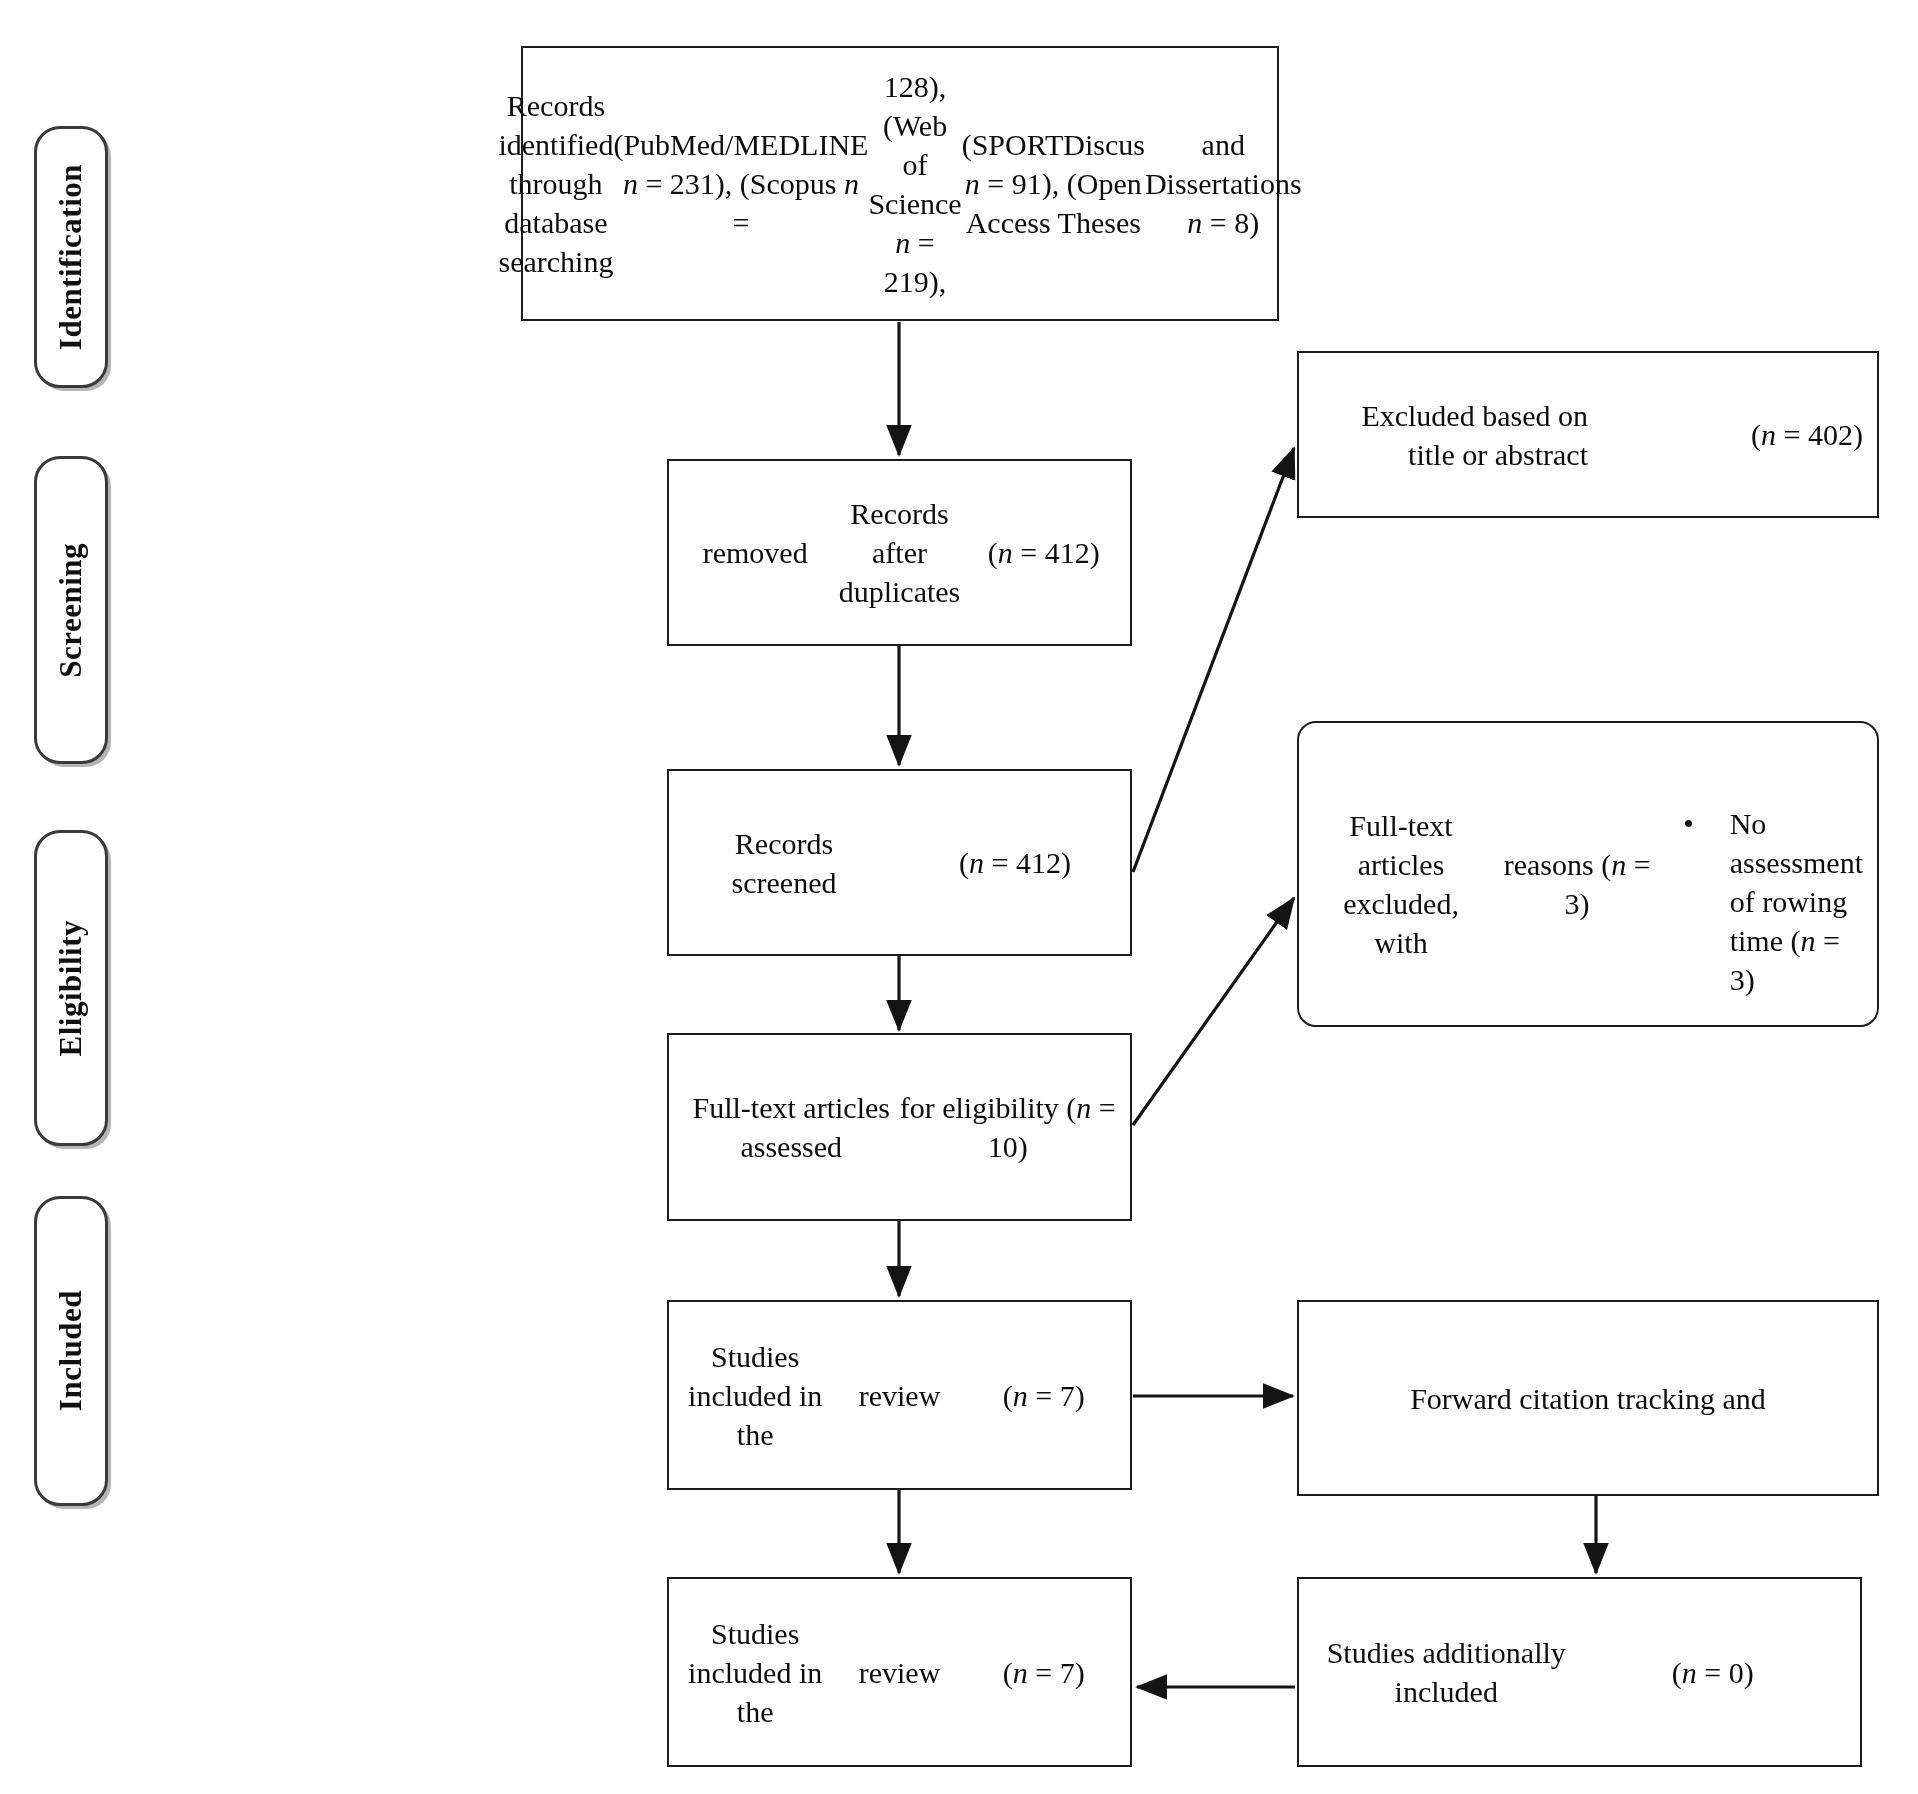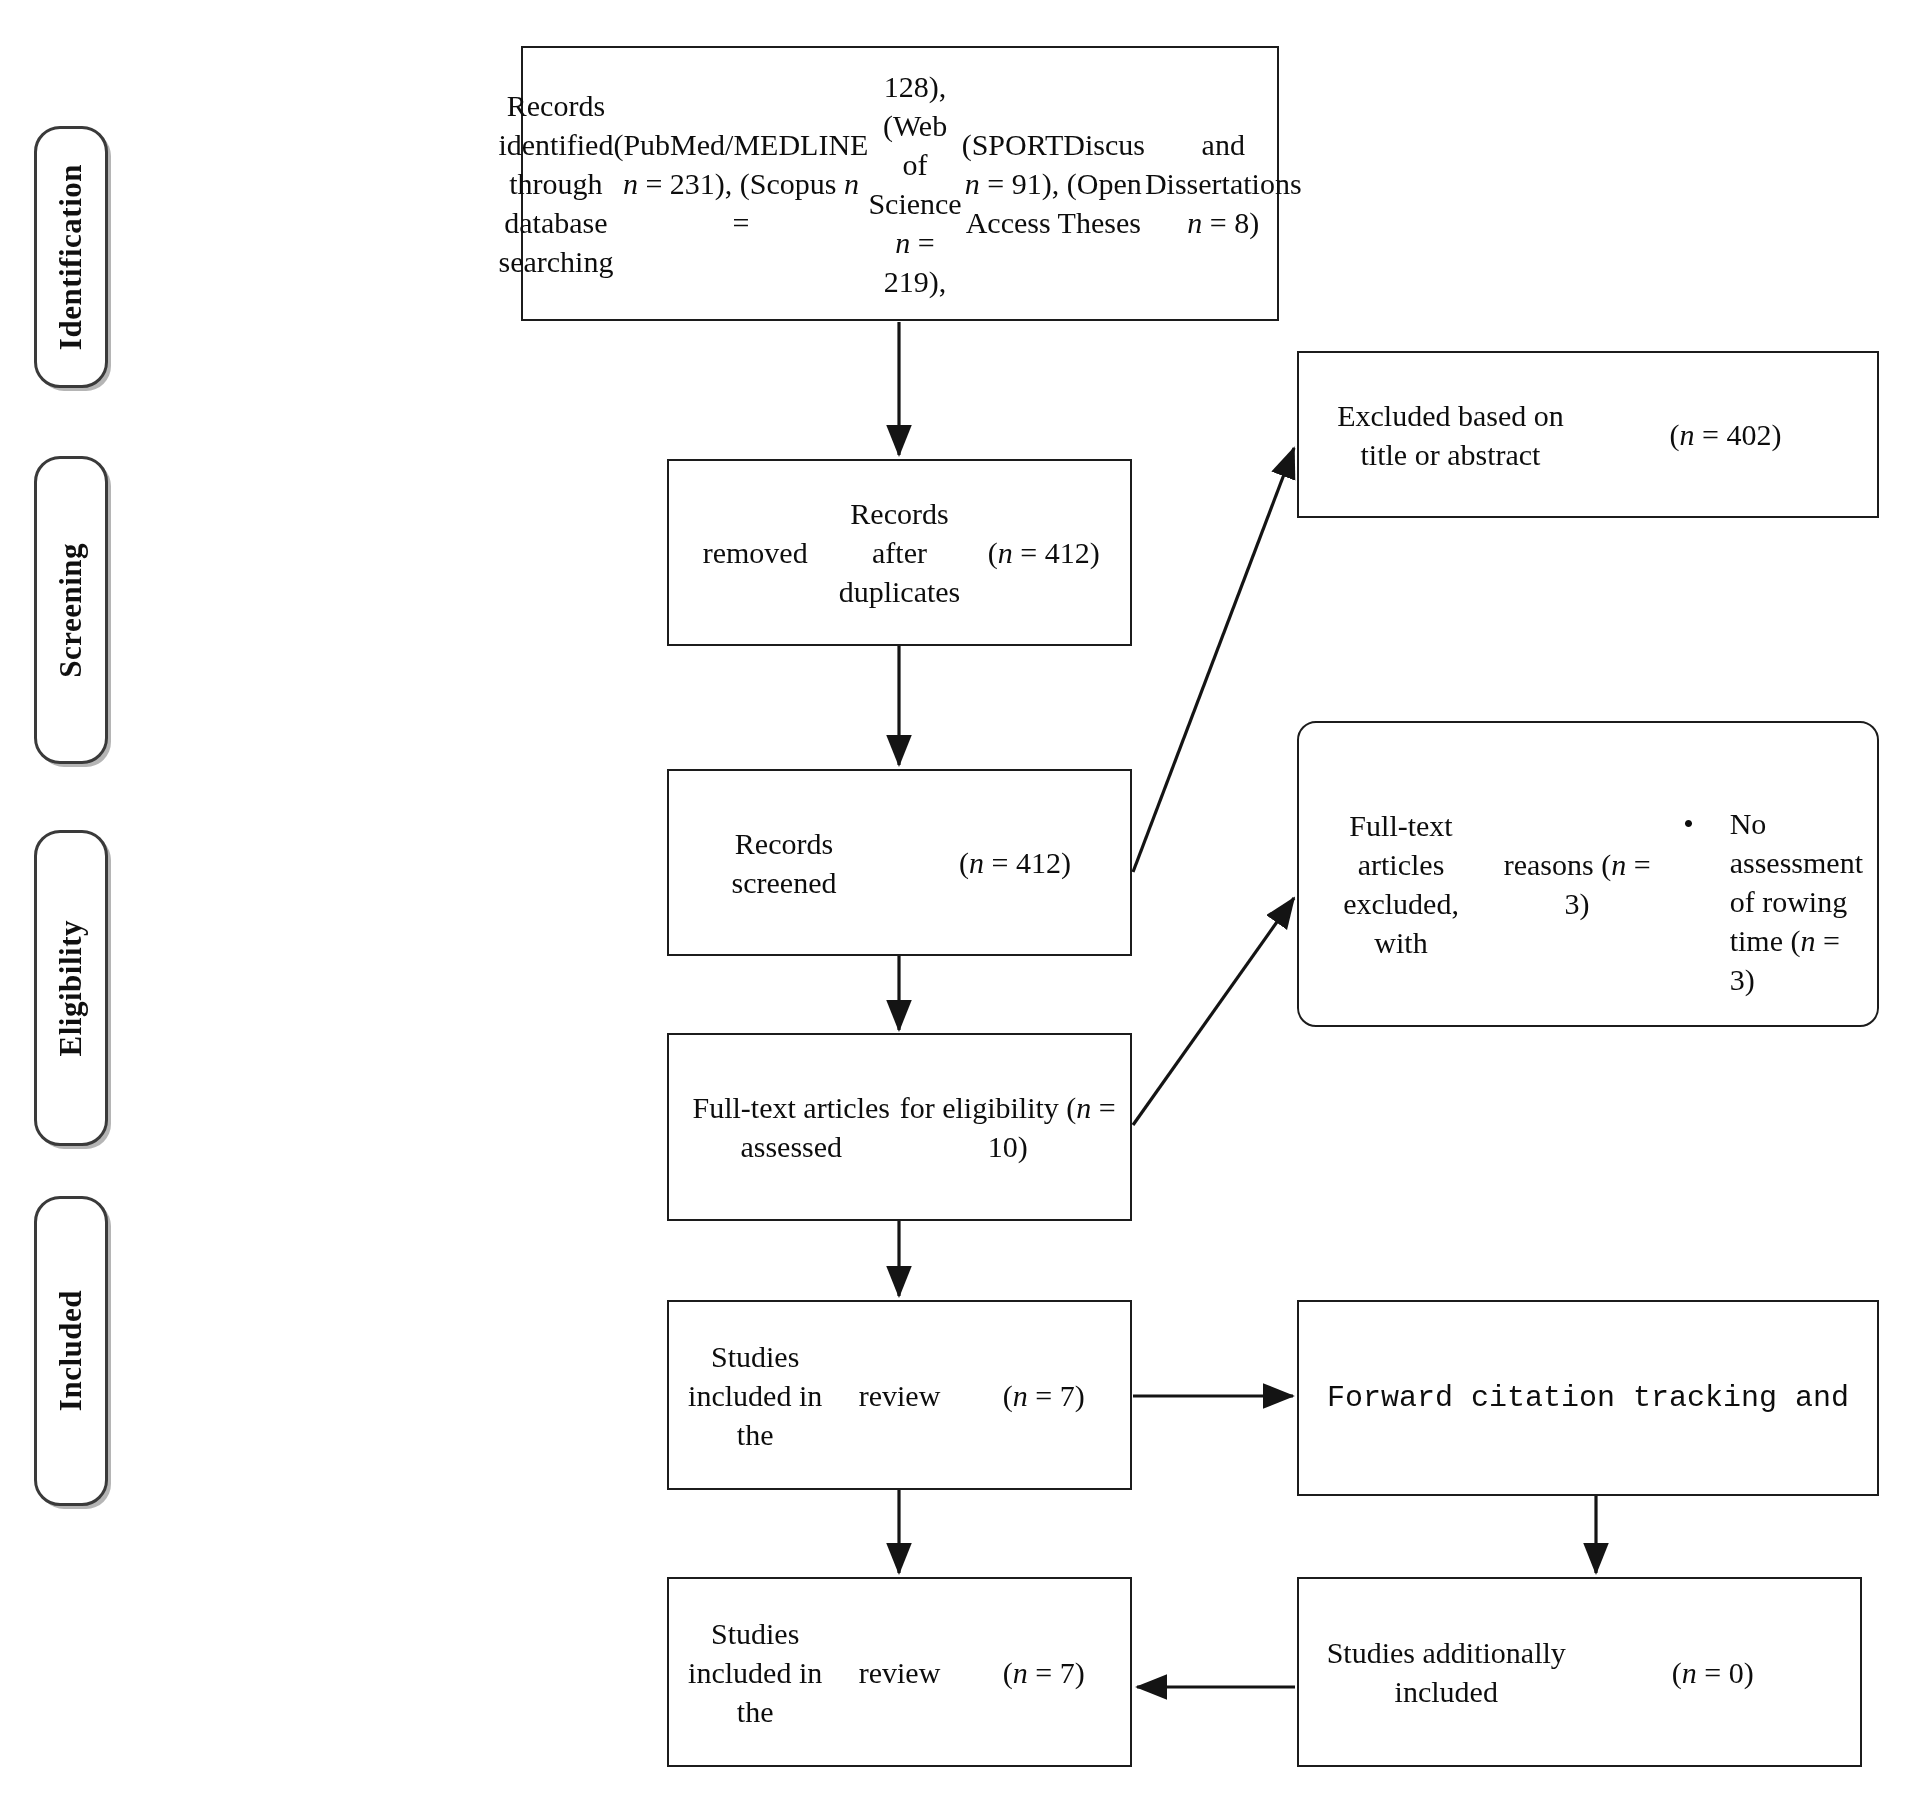--- a/index.html
+++ b/index.html
@@ -155,35 +155,35 @@
     <span class="ln">review</span>
     <span class="ln">(<em class="ital">n</em> = 7)</span>
   </div>
 
   <div class="flow-box" style="left:667px; top:1577px; width:465px; height:190px;">
     <span class="ln">Studies included in the</span>
     <span class="ln">review</span>
     <span class="ln">(<em class="ital">n</em> = 7)</span>
   </div>
 
-  <div class="flow-box" style="left:1297px; top:351px; width:582px; height:167px;">
+  <div class="flow-box" style="left:1297px; top:351px; width:582px; height:167px;text-align:right;">
     <span class="ln">Excluded based on title or abstract</span>
     <span class="ln">(<em class="ital">n</em> = 402)</span>
   </div>
 
   <div class="flow-box align-top" style="left:1297px; top:721px; width:582px; height:306px;border-radius:19px;">
     <span class="ln">Full-text articles excluded, with</span>
     <span class="ln">reasons (<em class="ital">n</em> = 3)</span>
     <div class="bullet-row">
       <span class="bullet-dot">•</span>
       <span class="bullet-text">No assessment of rowing time (<em class="ital">n</em> = 3)</span>
     </div>
   </div>
 
-  <div class="flow-box" style="left:1297px; top:1300px; width:582px; height:196px;font-family:Liberation Mono, monospace;">
+  <div class="flow-box" style="left:1297px; top:1300px; width:582px; height:196px;">
     <span class="ln">Forward citation tracking and</span>
   </div>
 
   <div class="flow-box" style="left:1297px; top:1577px; width:565px; height:190px;">
     <span class="ln">Studies additionally included</span>
     <span class="ln">(<em class="ital">n</em> = 0)</span>
   </div>
 
 </div>
 

